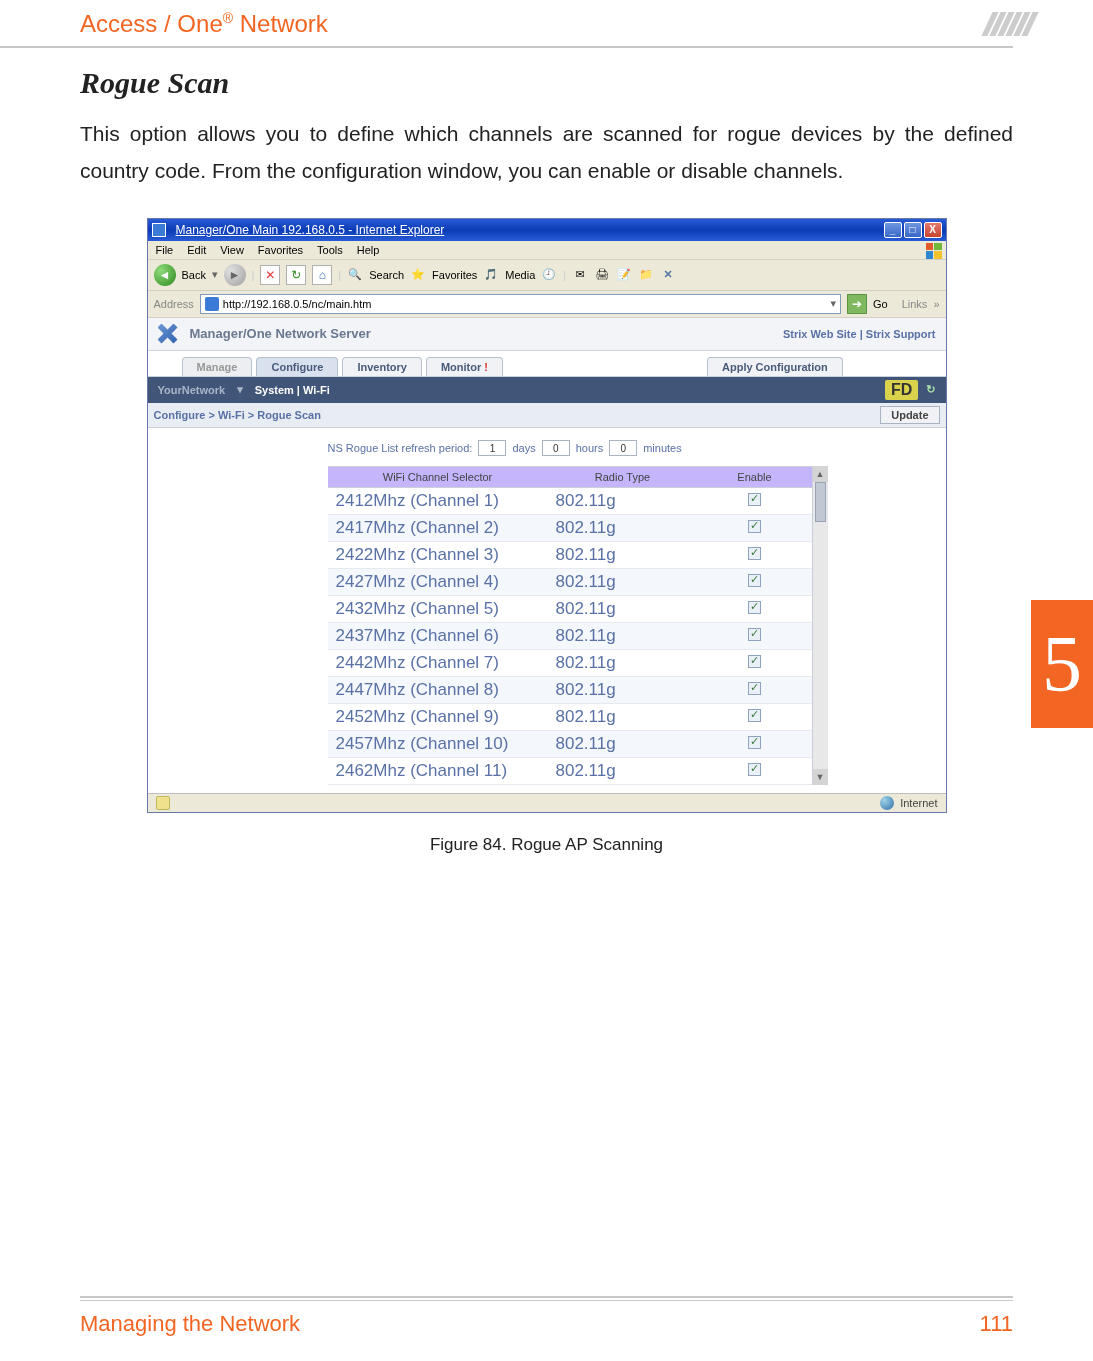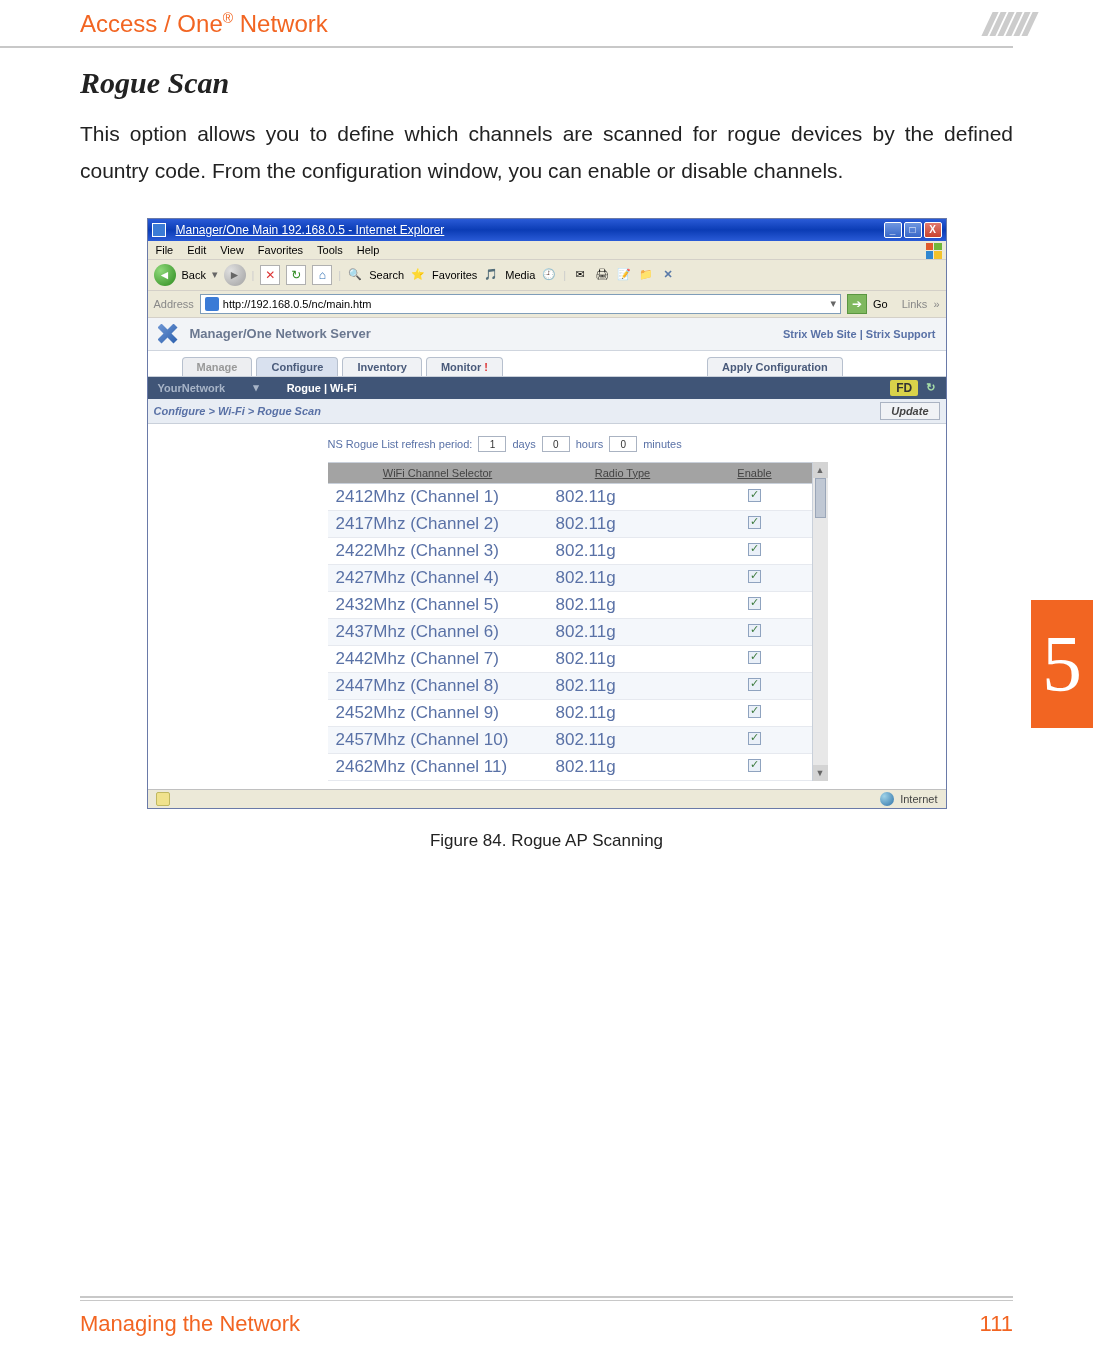--- a/index.html
+++ b/index.html
@@ -183,52 +183,51 @@
     .tab.m { color:#999; background:#edeef1;}
     .tab.apply {
       margin-left: 200px; background: #f0f2f5;
     }
     .ss-subnav {
       background: #405577;
       color: #fff; font-size: 11px; font-weight: 700;
       display: flex; align-items: center; padding: 3px 10px;
       justify-content: space-between;
     }
-    .ss-subnav .left { display:flex; gap:28px; align-items:center; }
+    .ss-subnav .left { display:flex; gap:12px; align-items:center; }
     .ss-subnav .left .net { color:#a8b5c8; }
     .ss-subnav .right { display:flex; gap:8px; align-items:center; }
-    .ss-subnav .badge { background:#d9d24a; color:#333; padding:1px 6px; border-radius:2px; font-size:12px;}
+    .ss-subnav .badge { background:#d9d24a; color:#333; padding:1px 6px; border-radius:2px; font-size:16px;}
     .ss-subnav .ref { color:#a8e0a8; }
     .ss-breadcrumb {
       background: #e8edf4; color:#5971a6; font-size:11px; font-weight:700;
       padding: 3px 6px; display:flex; justify-content:space-between; align-items:center;
       border-bottom:1px solid #c9d0da;
-      font-style:italic;
     }
     .update-btn {
       background:#f0f2f5; border:1px solid #aab3c2; padding:2px 10px; font-size:11px; font-weight:700; color:#444;
     }
     .ss-body {
       background:#fff; padding: 12px 0 0 0; position: relative;
     }
     .refresh-period {
       margin-left: 180px; font-size:11px; color:#5971a6;
       display:flex; align-items:center; gap:6px; margin-bottom:10px;
     }
     .refresh-period .inp {
       display:inline-block; width:28px; height:16px; border:1px solid #aab3c2; background:#fff;
       text-align:center; font-size:10px; line-height:16px; color:#333;
     }
     .table-wrap {
       margin-left: 180px; width: 500px; display:flex;
     }
     .table-inner { flex:1; }
     .tbl-head {
-      display:flex; background:#a3a3a3; font-size:11px; color:#444; font-weight:400;
-      border-top:1px solid #c9d0da; border-bottom:1px solid #c9d0da;text-decoration:underline;
+      display:flex; background:#c4b5fd; font-size:11px; color:#444; font-weight:400;
+      border-top:1px solid #c9d0da; border-bottom:1px solid #c9d0da;
     }
     .tbl-head .c1 { width: 220px; text-align:center; padding:4px 0; }
     .tbl-head .c2 { width: 150px; text-align:center; padding:4px 0; }
     .tbl-head .c3 { flex:1; text-align:center; padding:4px 0; }
     .tbl-row {
       display:flex; font-size:17px; color:#5971a6;
       border-bottom:1px solid #e6e9ef;
     }
     .tbl-row:nth-child(even){ background:#f4f7fb; }
     .tbl-row .c1 { width:220px; padding:3px 8px; }
@@ -389,21 +388,21 @@
         <div class="tab active">Configure</div>
         <div class="tab">Inventory</div>
         <div class="tab"><span>Monitor</span> <span style="color:#d33">!</span></div>
         <div class="tab apply">Apply Configuration</div>
       </div>
 
       <div class="ss-subnav">
         <div class="left">
           <span class="net">YourNetwork</span>
           <span style="color:#a8b5c8">▾</span>
-          <span>Rogue  |  Wi-Fi</span>
+          <span>System  |  Wi-Fi</span>
         </div>
         <div class="right">
           <span class="badge">FD</span>
           <span class="ref">↻</span>
         </div>
       </div>
 
       <div class="ss-breadcrumb">
         <span>Configure &gt; Wi-Fi &gt; Rogue Scan</span>
         <span class="update-btn">Update</span>

